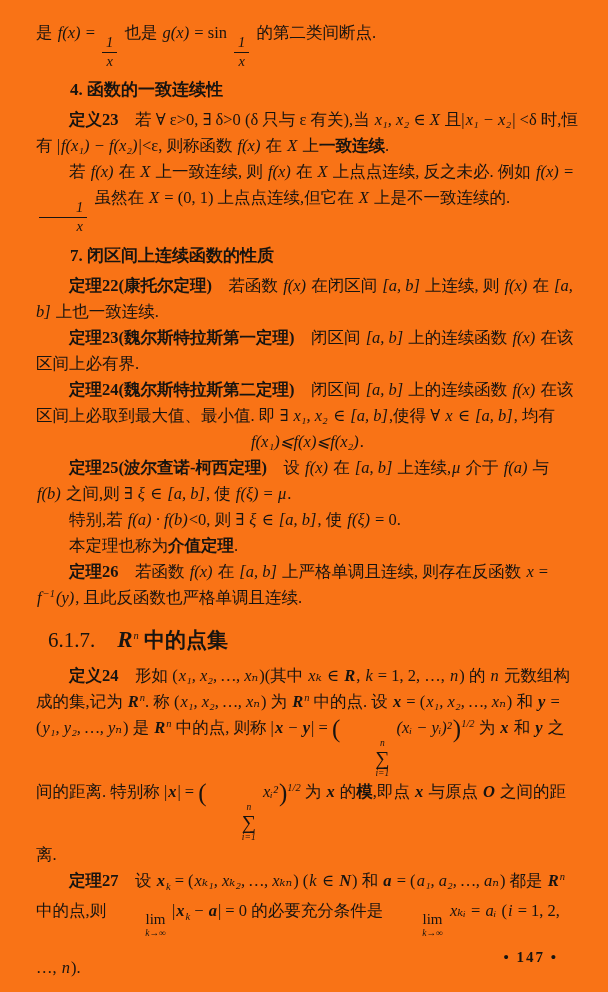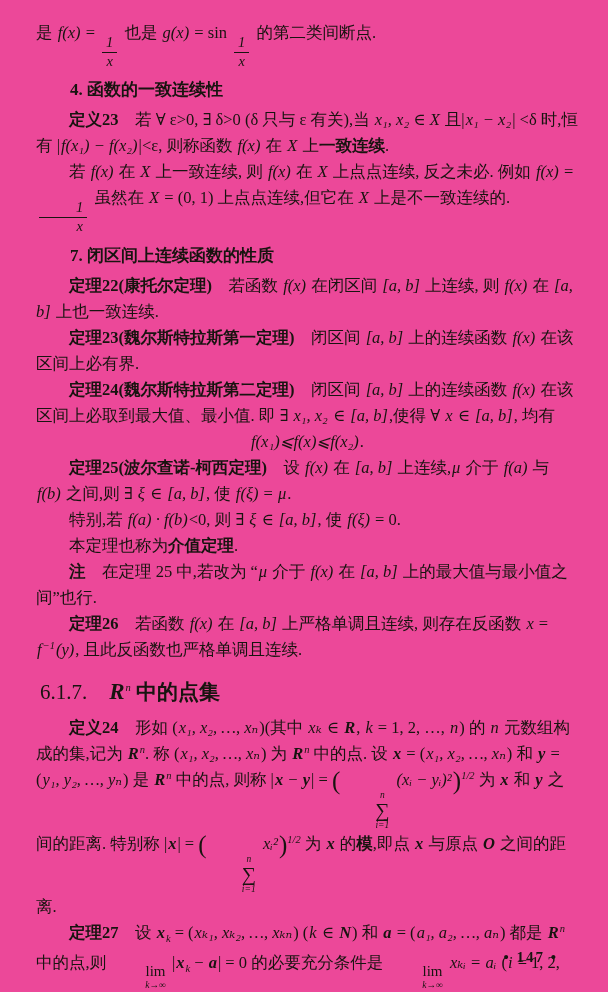--- a/index.html
+++ b/index.html
@@ -1,31 +1,31 @@
 <!DOCTYPE html>
 <html><head>
 <meta charset="utf-8">
 <style>
   html,body{margin:0;padding:0;background:#d9d9d9;}
   .page{
     position:relative;
     width:608px;height:992px;
-    background:#ec4899;
+    background:#f97316;
     box-sizing:border-box;
     padding:20px 30px 0 36px;
     font-family:"Liberation Serif","DejaVu Serif",serif;
     color:#181410;
     font-size:16.5px;
     line-height:26px;
     overflow:hidden;
   }
   .block{margin:0;}
   .block.p.indent{text-indent:2em;}
   .block.h{font-weight:bold;text-indent:2em;margin:8px 0 4px 0;font-size:17px;}
-  .block.section{font-size:21px;margin:14px 0 8px 4px;text-indent:0;line-height:30px;}
+  .block.section{font-size:21px;margin:14px 0 8px 12px;text-indent:0;line-height:30px;}
   .block.formula{text-align:center;text-indent:0;margin:0 0;}
   .run{white-space:pre-wrap;}
   .run.bold{font-weight:bold;}
   .run.math{font-style:italic;padding:0 1px;}
   .block.section .run.math{font-size:23px;}
   sub,sup{font-style:italic;font-size:10.5px;line-height:0;font-family:"Liberation Serif",serif;}
   .frac{display:inline-flex;flex-direction:column;align-items:center;vertical-align:-9px;
         line-height:1.08;font-style:italic;font-size:14.5px;margin:0 3px;}
   .fn{border-bottom:1.4px solid #181410;padding:0 4px 1px 4px;}
   .fd{padding-top:1px;}
@@ -60,21 +60,20 @@
           <span class="fd">x</span>
         </span><span class="run"> 虽然在 </span><span class="run math">X</span><span class="run"> = (0, 1) 上点点连续,但它在 </span><span class="run math">X</span><span class="run"> 上是不一致连续的.</span></div>
       <div class="block h"><span class="run bold">7. 闭区间上连续函数的性质</span></div>
       <div class="block p indent"><span class="run bold">定理22(康托尔定理)</span><span class="run">　若函数 </span><span class="run math">f(x)</span><span class="run"> 在闭区间 </span><span class="run math">[a, b]</span><span class="run"> 上连续, 则 </span><span class="run math">f(x)</span><span class="run"> 在 </span><span class="run math">[a, b]</span><span class="run"> 上也一致连续.</span></div>
       <div class="block p indent"><span class="run bold">定理23(魏尔斯特拉斯第一定理)</span><span class="run">　闭区间 </span><span class="run math">[a, b]</span><span class="run"> 上的连续函数 </span><span class="run math">f(x)</span><span class="run"> 在该区间上必有界.</span></div>
       <div class="block p indent"><span class="run bold">定理24(魏尔斯特拉斯第二定理)</span><span class="run">　闭区间 </span><span class="run math">[a, b]</span><span class="run"> 上的连续函数 </span><span class="run math">f(x)</span><span class="run"> 在该区间上必取到最大值、最小值. 即 ∃ </span><span class="run math">x₁, x₂</span><span class="run"> ∈ </span><span class="run math">[a, b]</span><span class="run">,使得 ∀ </span><span class="run math">x</span><span class="run"> ∈ </span><span class="run math">[a, b]</span><span class="run">, 均有</span></div>
       <div class="block formula"><span class="run math">f(x₁)⩽f(x)⩽f(x₂)</span><span class="run">.</span></div>
       <div class="block p indent"><span class="run bold">定理25(波尔查诺-柯西定理)</span><span class="run">　设 </span><span class="run math">f(x)</span><span class="run"> 在 </span><span class="run math">[a, b]</span><span class="run"> 上连续,</span><span class="run math">μ</span><span class="run"> 介于 </span><span class="run math">f(a)</span><span class="run"> 与 </span><span class="run math">f(b)</span><span class="run"> 之间,则 ∃ </span><span class="run math">ξ</span><span class="run"> ∈ </span><span class="run math">[a, b]</span><span class="run">, 使 </span><span class="run math">f(ξ)</span><span class="run"> = </span><span class="run math">μ</span><span class="run">.</span></div>
       <div class="block p indent"><span class="run">特别,若 </span><span class="run math">f(a) · f(b)</span><span class="run">&lt;0, 则 ∃ </span><span class="run math">ξ</span><span class="run"> ∈ </span><span class="run math">[a, b]</span><span class="run">, 使 </span><span class="run math">f(ξ)</span><span class="run"> = 0.</span></div>
       <div class="block p indent"><span class="run">本定理也称为</span><span class="run bold">介值定理</span><span class="run">.</span></div>
-      <div class="block p indent"><span class="run bold">注</span><span class="run">　在定理 25 中,若改为 “</span><span class="run math">μ</span><span class="run"> 介于 </span><span class="run math">f(x)</span><span class="run"> 在 </span><span class="run math">[a, b]</span><span class="run"> 上的最大值与最小值之间”也行.</span></div>
       <div class="block p indent"><span class="run bold">定理26</span><span class="run">　若函数 </span><span class="run math">f(x)</span><span class="run"> 在 </span><span class="run math">[a, b]</span><span class="run"> 上严格单调且连续, 则存在反函数 </span><span class="run math">x</span><span class="run"> = </span><span class="run math">f</span><sup>−1</sup><span class="run math">(y)</span><span class="run">, 且此反函数也严格单调且连续.</span></div>
       <div class="block section"><span class="run">6.1.7.　</span><span class="run math bold">R</span><sup>n</sup><span class="run bold"> 中的点集</span></div>
       <div class="block p indent"><span class="run bold">定义24</span><span class="run">　形如 (</span><span class="run math">x₁, x₂, …, xₙ</span><span class="run">)(其中 </span><span class="run math">xₖ</span><span class="run"> ∈ </span><span class="run math bold">R</span><span class="run">, </span><span class="run math">k</span><span class="run"> = 1, 2, …, </span><span class="run math">n</span><span class="run">) 的 </span><span class="run math">n</span><span class="run"> 元数组构成的集,记为 </span><span class="run math bold">R</span><sup>n</sup><span class="run">. 称 (</span><span class="run math">x₁, x₂, …, xₙ</span><span class="run">) 为 </span><span class="run math bold">R</span><sup>n</sup><span class="run"> 中的点. 设 </span><span class="run math bold">x</span><span class="run"> = (</span><span class="run math">x₁, x₂, …, xₙ</span><span class="run">) 和 </span><span class="run math bold">y</span><span class="run"> = (</span><span class="run math">y₁, y₂, …, yₙ</span><span class="run">) 是 </span><span class="run math bold">R</span><sup>n</sup><span class="run"> 中的点, 则称 |</span><span class="run math bold">x</span><span class="run"> − </span><span class="run math bold">y</span><span class="run">| = </span><span class="bigparen">(</span><span class="sum">
           <span class="so">n</span>
           <span class="ss">∑</span>
           <span class="su">i=1</span>
         </span><span class="run math"> (xᵢ − yᵢ)²</span><span class="bigparen">)</span><sup>1/2</sup><span class="run"> 为 </span><span class="run math bold">x</span><span class="run"> 和 </span><span class="run math bold">y</span><span class="run"> 之间的距离. 特别称 |</span><span class="run math bold">x</span><span class="run">| = </span><span class="bigparen">(</span><span class="sum">
           <span class="so">n</span>
           <span class="ss">∑</span>
           <span class="su">i=1</span>

